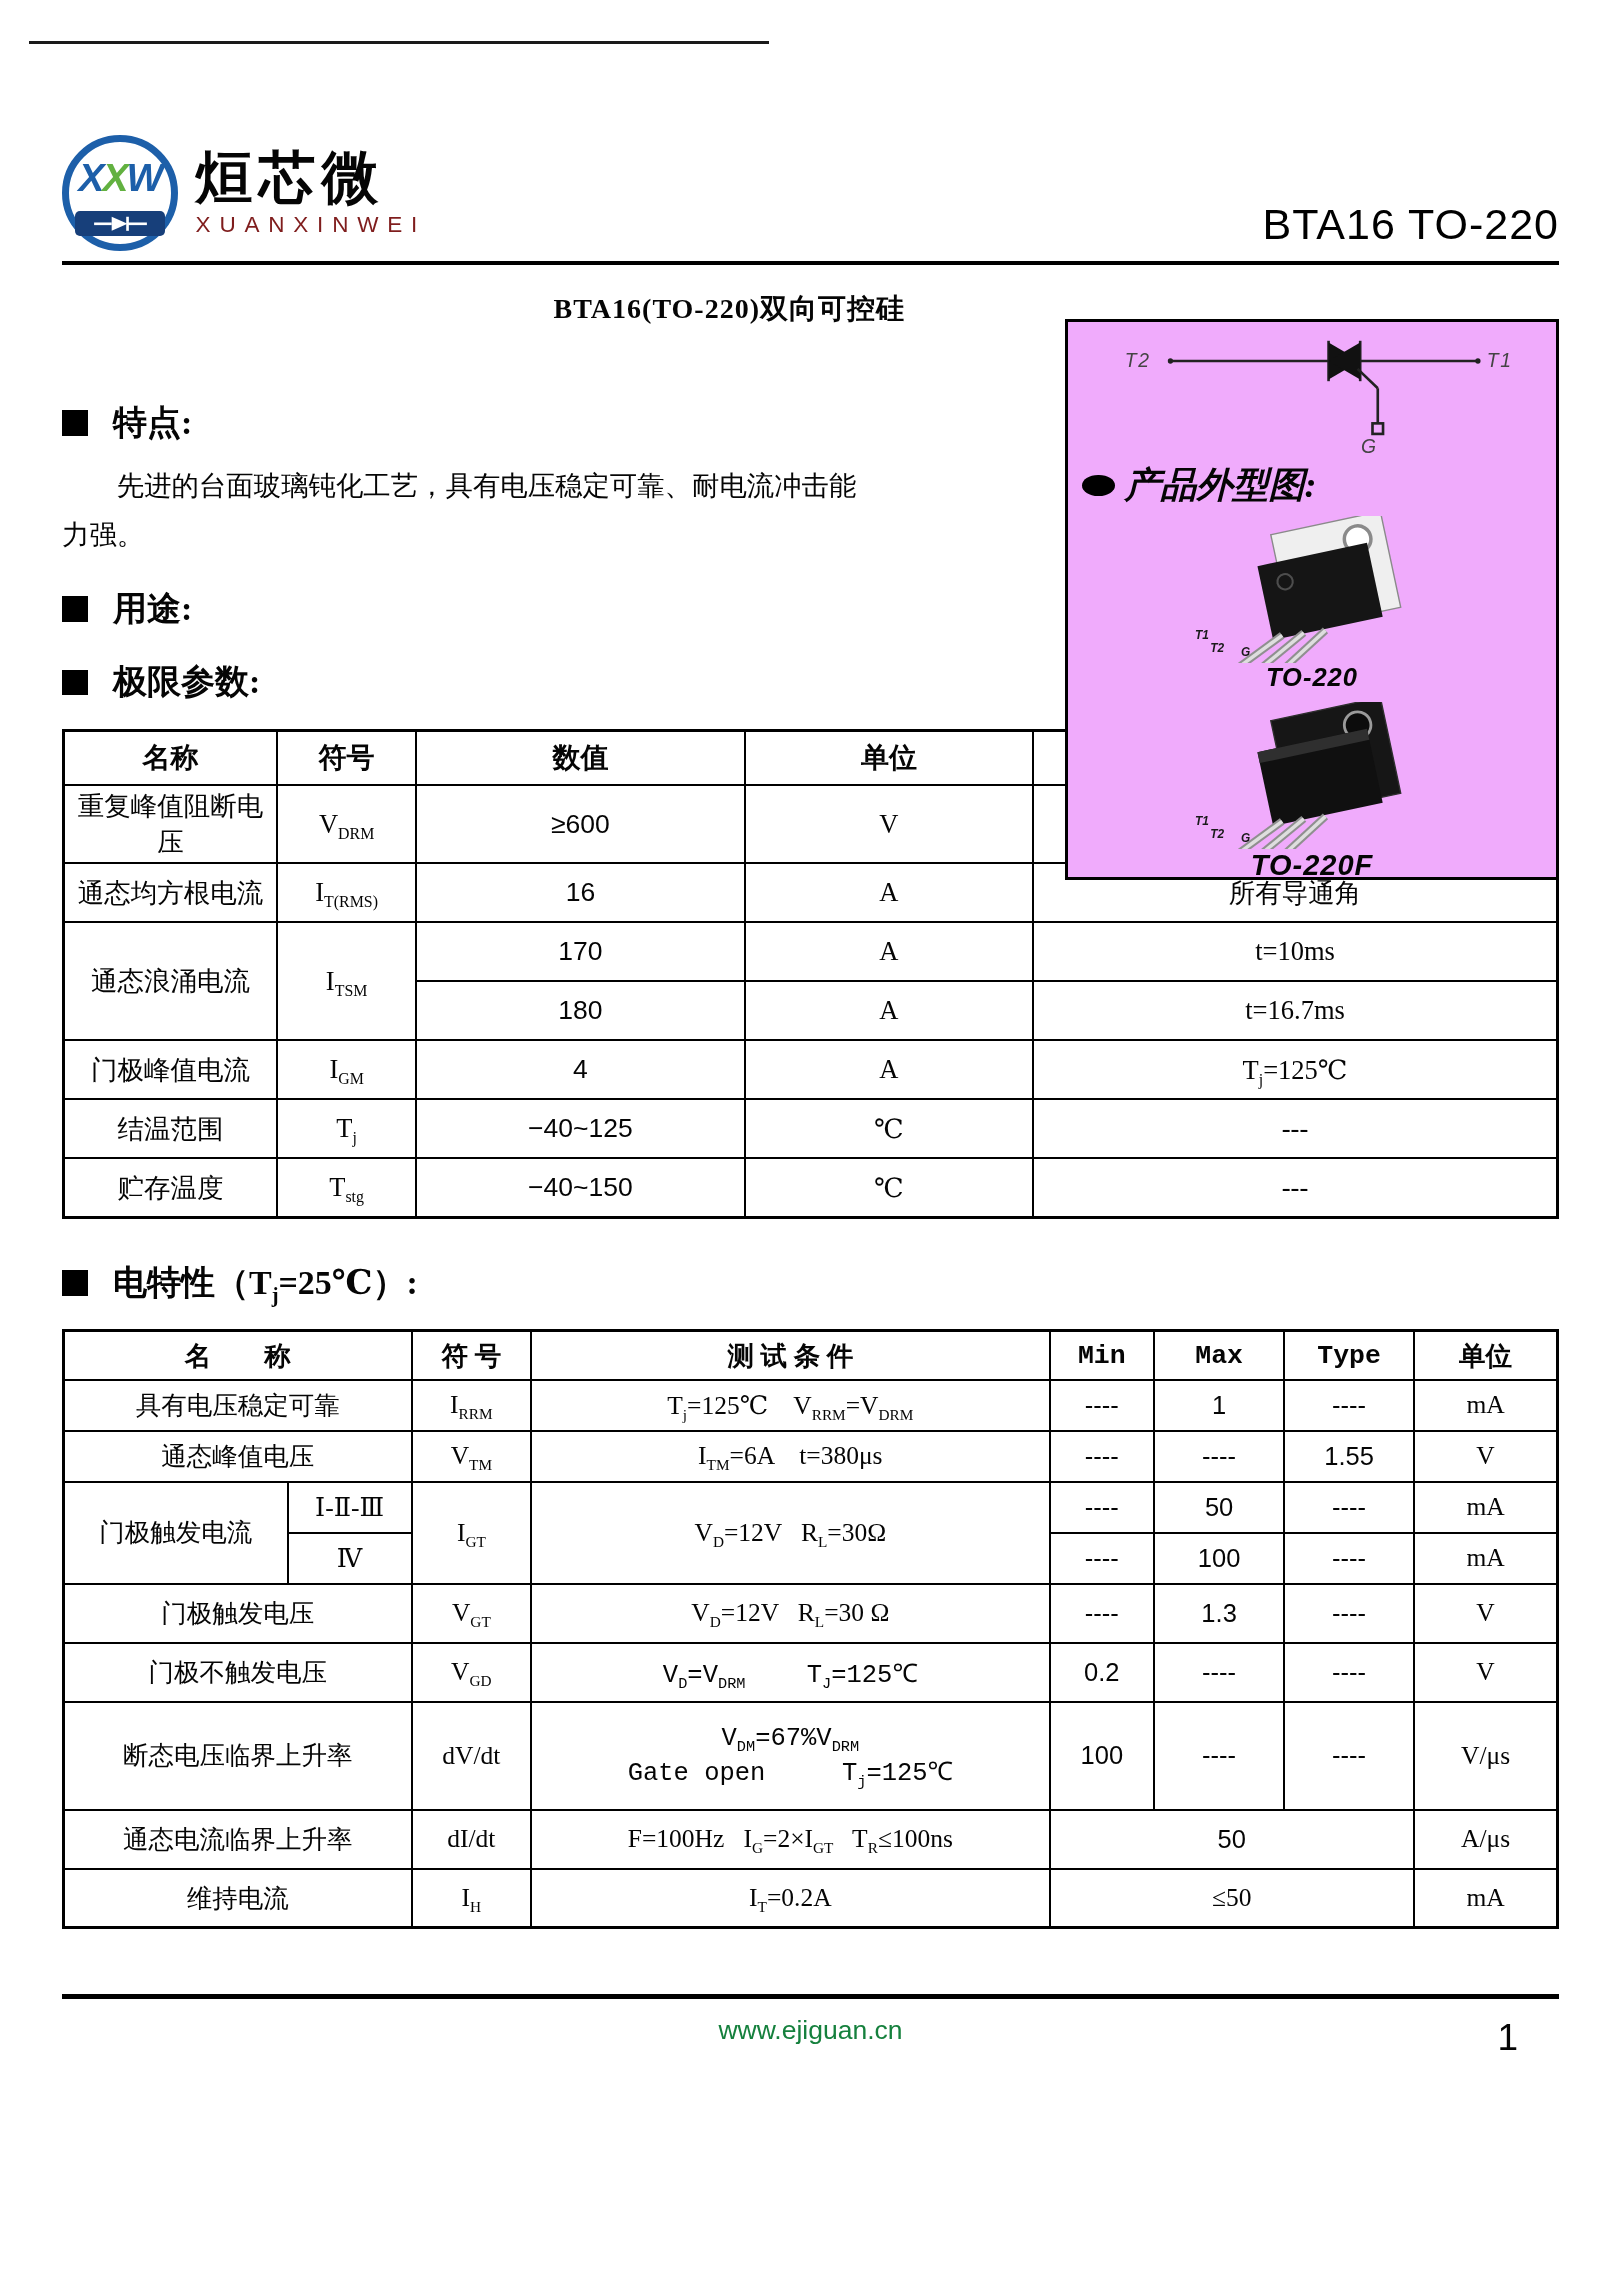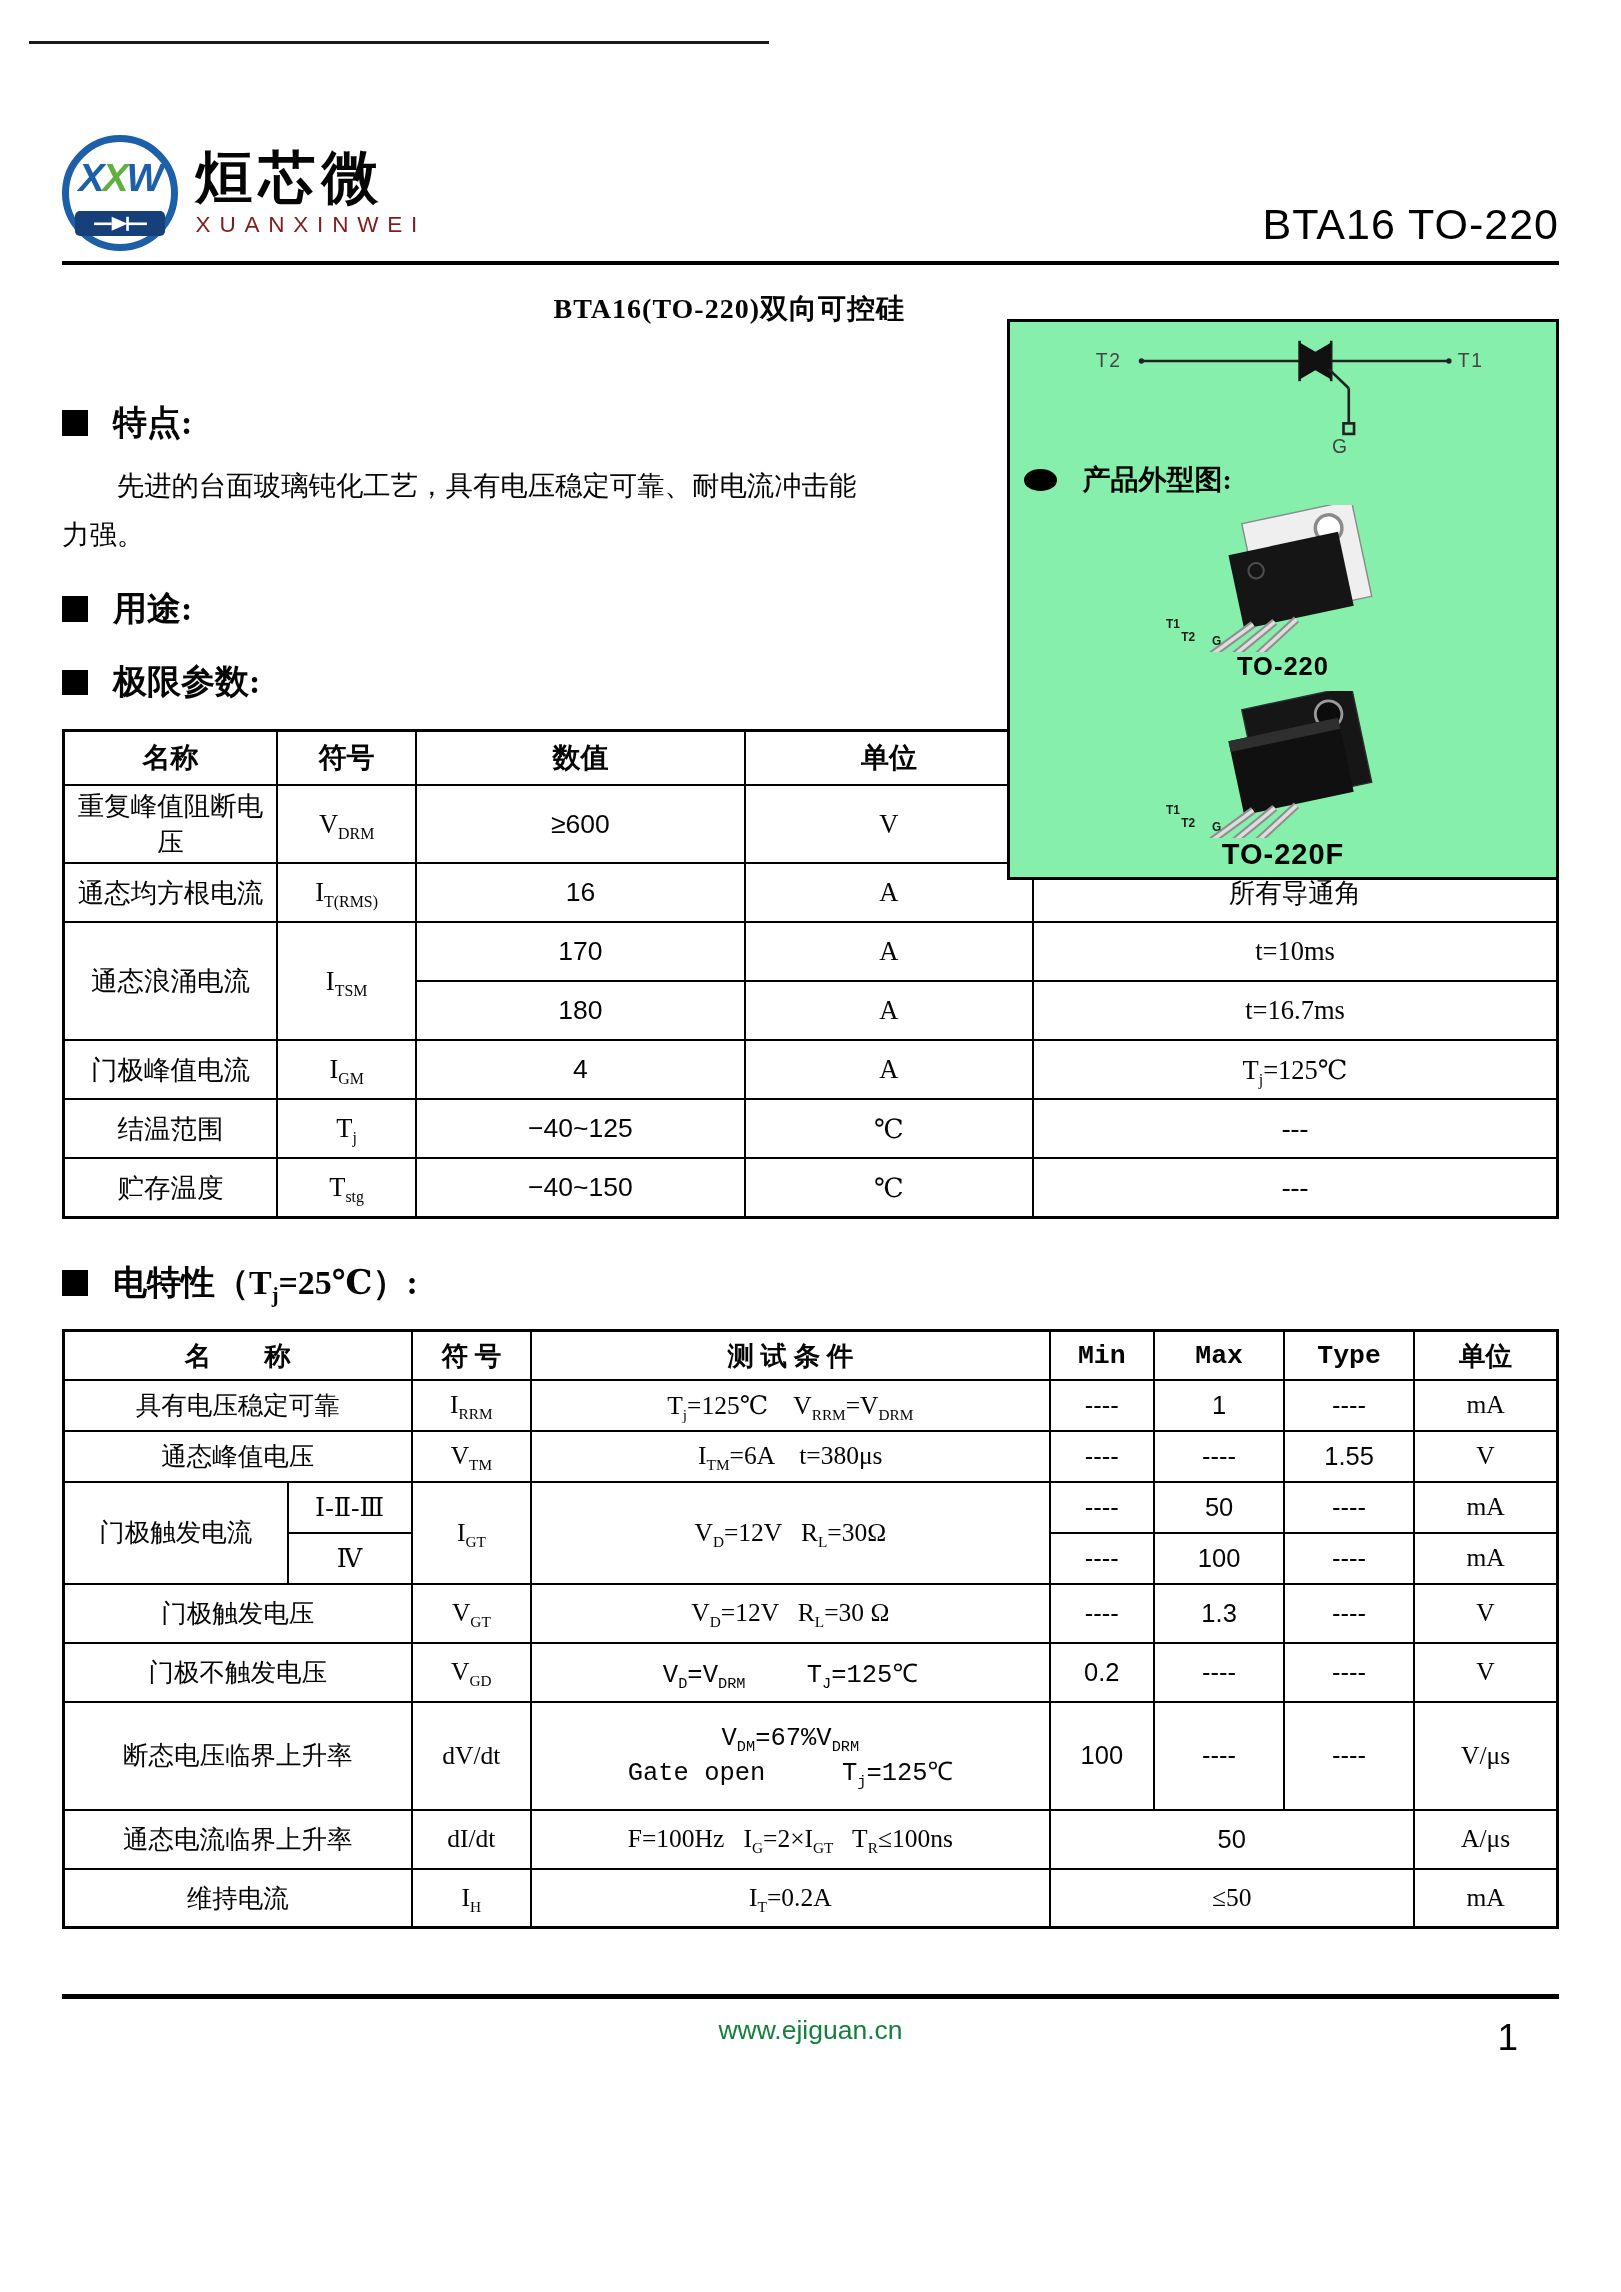--- a/index.html
+++ b/index.html
@@ -27,27 +27,27 @@
   
   .content{position:relative;}
   .left-col{width:843px;}
   .doc-title{font-size:28px;font-weight:bold;margin:25.5px 0 0;letter-spacing:1px;text-align:right;}
   .sec-head{display:flex;align-items:center;gap:25.5px;font-size:34px;font-weight:bold;}
   .sec-head.feat{margin-top:72px;} .sec-head.app{margin-top:25.5px;}
   .bullet-sq{width:25.5px;height:25.5px;background:#000;flex:0 0 auto;}
   .body-p{width:815px;font-size:27.4px;line-height:1.8;text-indent:2em;margin:15.7px 0 0;}
 
   
-  .outline-panel{position:absolute;top:29px;right:0;width:552px;height:561px;border:3.9px solid #000;box-sizing:border-box;background:#86efac;padding:9.8px 13.7px;}
+  .outline-panel{position:absolute;top:29px;right:0;width:494px;height:561px;border:3.9px solid #000;box-sizing:border-box;background:#f0abfc;padding:9.8px 13.7px;font-style:italic;}
   .schematic{display:block;width:100%;height:123px;}
   .schematic line{stroke:#222;stroke-width:3;}
   .schematic .pin-t{font-family:"Liberation Sans","DejaVu Sans",sans-serif;font-size:22px;fill:#444;letter-spacing:2px;}
   .outline-label{display:flex;align-items:center;gap:9.8px;margin-top:5.9px;}
   .outline-dot{width:33px;height:21.6px;background:#000;border-radius:50%;}
-  .outline-text{font-size:28px;font-weight:bold;margin-left:16px;}
+  .outline-text{font-size:36px;font-weight:bold;}
   .pkg-fig{text-align:center;margin-top:3.9px;}
   .pkg-fig svg{display:block;width:431px;height:147px;margin:0 auto;}
   .pkg-cap{font-family:"Liberation Sans","DejaVu Sans",sans-serif;font-weight:bold;font-size:25.5px;letter-spacing:1px;}
   .pkg-cap.f{font-size:29px;}
   .pin-lbl{font-family:"Liberation Sans","DejaVu Sans",sans-serif;font-weight:bold;font-size:17px;fill:#1a1a1a;}
 
   
   .sec-head.ratings{margin-top:27.4px;} .sec-head.elec{margin-top:41px;}
   table.tbl{border-collapse:collapse;width:100%;border:3.9px solid #000;table-layout:fixed;}
   table.tbl th,table.tbl td{border:2px solid #000;text-align:center;padding:2px 5.9px;box-sizing:border-box;}

